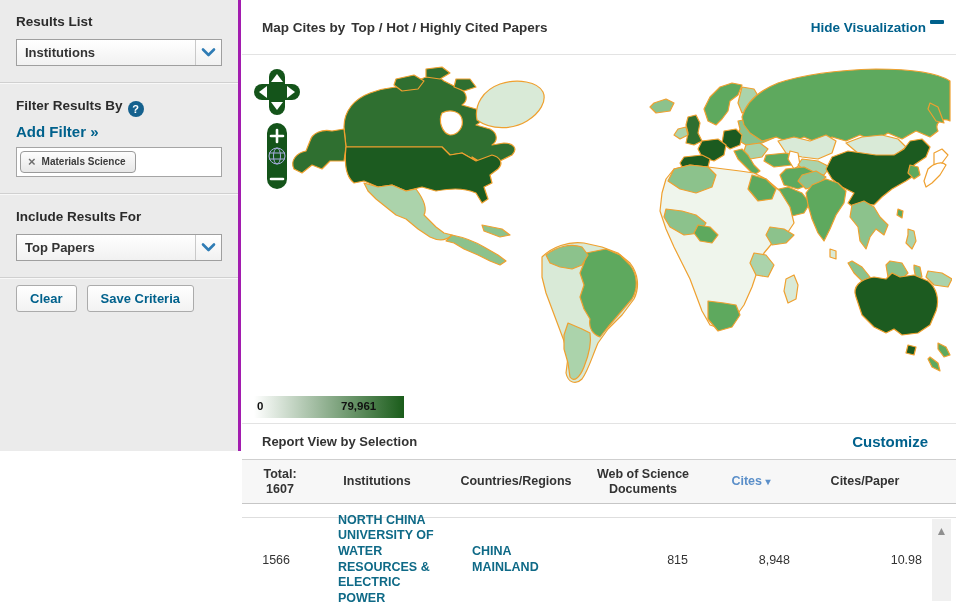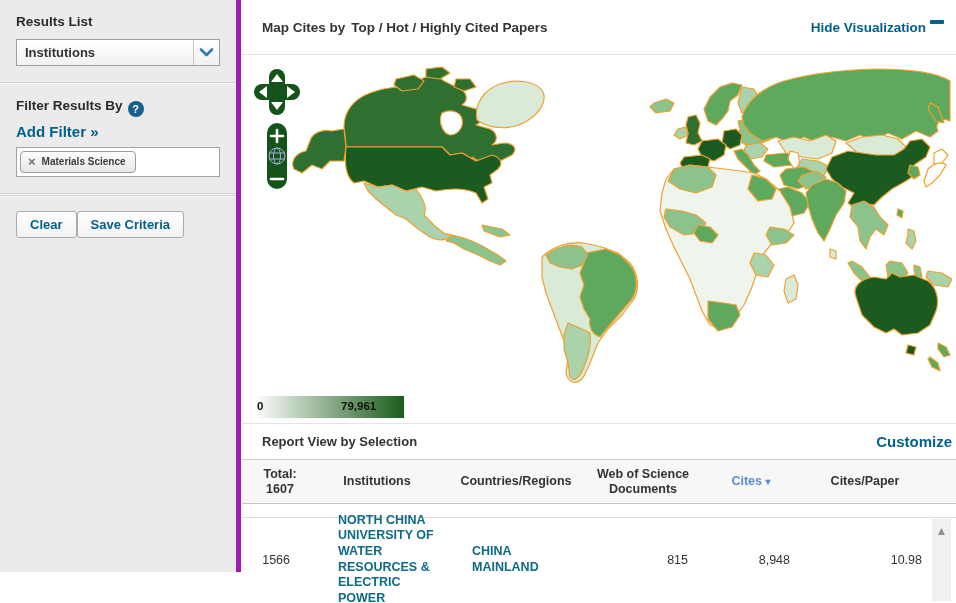--- a/index.html
+++ b/index.html
@@ -1,22 +1,22 @@
 <!DOCTYPE html>
 <html style="--accent: #00618c; --sort: #5b8fc9; --hdr: #333333;"><head>
 <meta charset="utf-8">
 <style>
   * { margin:0; padding:0; box-sizing:border-box; }
   html,body { width:956px; height:603px; overflow:hidden;
     font-family:"Liberation Sans", sans-serif; background:#fff; }
   :root { --accent:#00618c; --sort:#5b8fc9; --hdr:#333333; }
 
   
-  .sidebar { position:absolute; left:0; top:0; width:241px; height:572px;
-    background:#ebebeb; border-right:5px solid #a21caf; }
+  .sidebar { position:absolute; left:0; top:0; width:241px; height:451px;
+    background:#ebebeb; border-right:3px solid #a21caf; }
   .side-sec { padding:14px 16px 16px 16px; }
   .side-div { height:0; border-top:1px solid #d0d0d0; border-bottom:1px solid #f8f8f8; }
   .side-h { font-size:13.5px; font-weight:bold; color:#2b2b2b; margin-bottom:10px; }
   .selectbox { position:relative; height:27px; background:#fff; border:1px solid #9f9f9f;
     display:flex; align-items:center; cursor:pointer;
     background:linear-gradient(#ffffff,#f1f1f1); }
   .selectbox .sel-text { flex:1; font-size:13px; font-weight:bold; color:#333; padding-left:8px; }
   .sel-arrow { width:26px; height:100%; border-left:1px solid #c9c9c9;
     display:flex; align-items:center; justify-content:center; }
   .hint { font-size:11.5px; font-style:italic; font-weight:bold; color:#9d9d9d;
@@ -24,21 +24,21 @@
   .link { color:var(--accent); font-weight:bold; font-size:15px; text-decoration:none; cursor:pointer; }
   .addfilter { display:inline-block; margin-bottom:7px; }
   .tagbox { background:#fff; border:1px solid #a5a5a5; min-height:28px; padding:3px; }
   .tagpill { display:inline-flex; align-items:center; gap:6px; border:1px solid #9a9a9a;
     border-radius:4px; background:linear-gradient(#fdfdfd,#e7e7e7); padding:2px 9px 3px 7px; }
   .tagpill .x { color:#6f6f6f; font-weight:bold; font-size:13px; cursor:pointer; }
   .tagpill .t { color:#3c3c3c; font-weight:bold; font-size:10px; }
   .helpicon { display:inline-flex; width:16px; height:16px; border-radius:50%;
     background:#15618e; color:#fff; font-size:11px; font-weight:bold;
     align-items:center; justify-content:center; vertical-align:-3px; margin-left:5px; cursor:pointer;}
-  .btnrow { display:flex; padding:14px 16px; }
+  .btnrow { display:flex; gap:10px; padding:6px 16px; }
   .btn { background:linear-gradient(#ffffff,#f2f2f2); border:1px solid #ababab; border-radius:3px;
     color:var(--accent); font-weight:bold; font-size:13px; padding:5px 13px; cursor:pointer; }
 
   
   .main { position:absolute; left:242px; top:0; right:0; bottom:0; background:#fff; }
   .map-header { height:55px; display:flex; align-items:center; justify-content:space-between;
     padding:0 12px 0 20px; border-bottom:1px solid #e3e3e3; }
   .map-title { font-size:13.5px; font-weight:bold; color:var(--hdr); }
   .map-title .tp { margin-right:6px; }
   .hideviz { display:flex; align-items:flex-start; gap:4px;margin-left:12px; }
@@ -47,21 +47,21 @@
   .map-body { position:relative; height:369px; border-bottom:1px solid #e3e3e3; background:#fff; }
   svg.world { position:absolute; left:4px; top:2px; }
   .controls { position:absolute; left:12px; top:10px; }
 
   .legend { position:absolute; left:12px; bottom:5px; width:150px; height:22px; }
   .legend-bar { position:absolute; inset:0; background:linear-gradient(to right,#ffffff,#1a5c1a); }
   .legend-min,.legend-max { position:absolute; top:4px; font-size:11.5px; font-weight:bold; color:#111; }
   .legend-min { left:3px; } .legend-max { left:87px; }
 
   .report-bar { height:36px; display:flex; align-items:center; justify-content:space-between;
-    padding:0 4px 0 20px; border-bottom:1px solid #cfcfcf; }
+    padding:0 28px 0 20px; border-bottom:1px solid #cfcfcf; }
   .report-title { font-size:13px; font-weight:bold; color:var(--hdr); }
 
   .thead { display:flex; align-items:center; height:44px; background:#f7f7f7;
     border-bottom:1px solid #c6c6c6; font-size:12.5px; font-weight:bold; color:var(--hdr);
     line-height:1.2; }
   .thead > div { text-align:center; }
   .c1 { width:64px; text-align:left; padding-left:12px; }
   .c2 { width:142px; }
   .c3 { width:136px; }
   .c4 { width:118px; }
@@ -113,20 +113,31 @@
     <a class="link addfilter">Add Filter »</a>
     <div class="tagbox">
       <span class="tagpill">
         <span class="x">×</span>
         <span class="t">Materials Science</span>
       </span>
     </div>
   </div>
   <div class="side-div"></div>
 
+  <div class="side-sec">
+    <div class="side-h">Include Results For</div>
+    <div class="selectbox">
+      <span class="sel-text">Top Papers</span>
+      <span class="sel-arrow">
+        <svg width="15" height="11" viewBox="0 0 15 11">
+            <path d="M2 2.5 L7.5 8 L13 2.5" fill="none" stroke="#2f7cb5" stroke-width="2.6" stroke-linecap="round" stroke-linejoin="round"></path>
+          </svg>
+      </span>
+    </div>
+  </div>
   <div class="side-div"></div>
 
   <div class="btnrow">
     <button class="btn">Clear</button>
     <button class="btn">Save Criteria</button>
   </div>
 </div>
 
 <div class="main">
 

